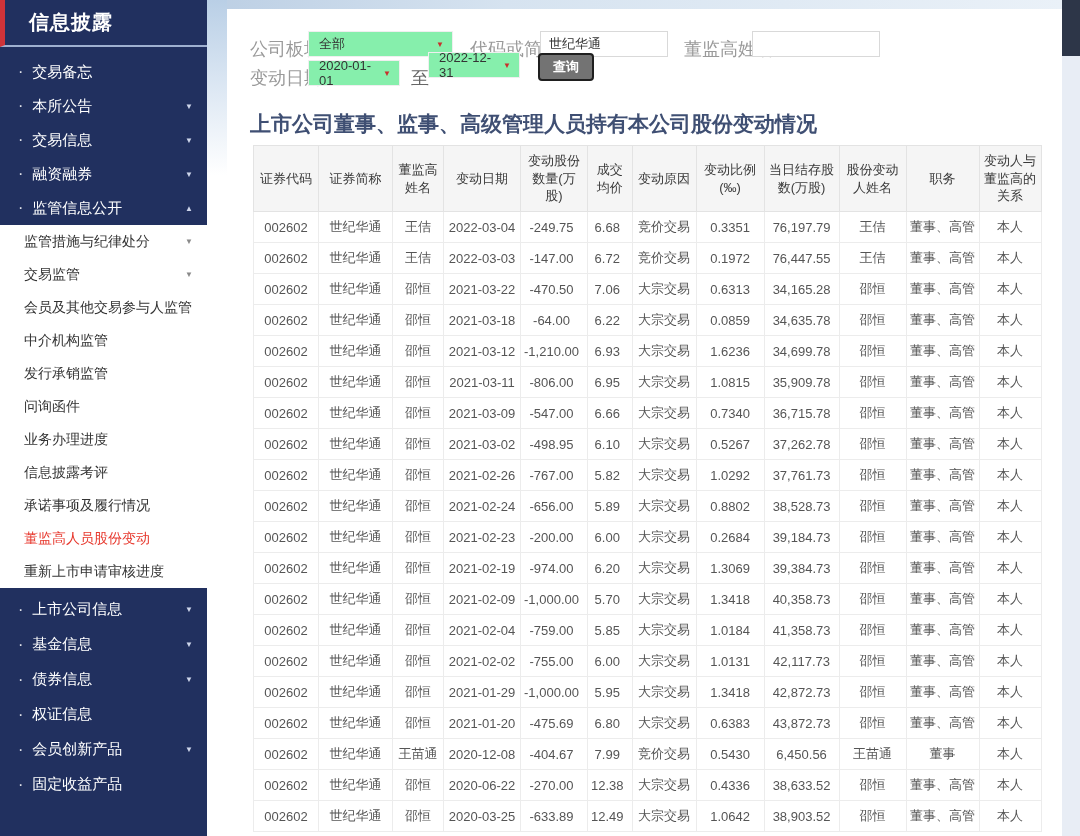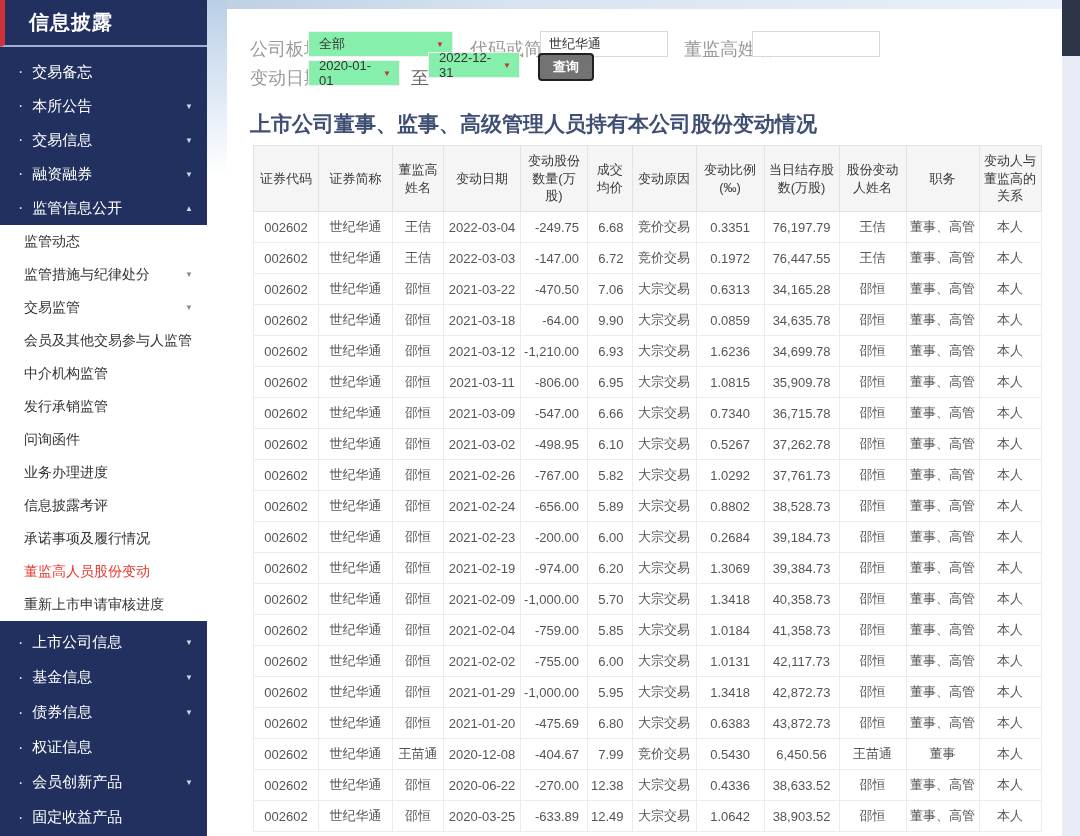--- a/index.html
+++ b/index.html
@@ -50,21 +50,21 @@
   #main-title { position:absolute; left:250px; top:110px; font-size:21px; font-weight:bold; color:#3f4f73; }
 
   
   #table-wrap { position:absolute; left:253px; top:145px; }
   table { border-collapse:collapse; table-layout:fixed; }
   th { background:#f5f5f5; color:#3a3a3a; font-size:13px; font-weight:normal; height:66px;
     border:1px solid #e3e3e3; text-align:center; vertical-align:middle; line-height:1.35;
     padding:2px 3px; word-break:break-all; }
   td { height:31px; border:1px solid #ececec; font-size:13px; color:#555; text-align:center;
     vertical-align:middle; padding:2px 3px; white-space:nowrap; overflow:hidden; }
-  td.num { text-align:right; padding-right:8px; }
+  td.num { text-align:center; padding-right:8px; }
 </style>
 </head>
 <body>
 
 <div id="page">
 
   <div id="top-band"></div>
   <div id="side-gap"></div>
   <div id="right-strip"></div>
   <div id="right-strip-top"></div>
@@ -93,23 +93,20 @@
           <span>融资融券</span>
           <span class="caret">▼</span>
         </div>
         <div class="menu-item">
           <span class="bullet">·</span>
           <span>监管信息公开</span>
           <span class="caret">▲</span>
         </div>
       </div>
     <div id="submenu" class="menu-sec">
-        <div class="sub-item">
-          <span>监管动态</span>
-        </div>
         <div class="sub-item">
           <span>监管措施与纪律处分</span>
           <span class="caret">▼</span>
         </div>
         <div class="sub-item">
           <span>交易监管</span>
           <span class="caret">▼</span>
         </div>
         <div class="sub-item">
           <span>会员及其他交易参与人监管</span>
@@ -269,21 +266,21 @@
             <td>邵恒</td>
             <td>董事、高管</td>
             <td>本人</td>
           </tr>
           <tr>
             <td>002602</td>
             <td>世纪华通</td>
             <td>邵恒</td>
             <td>2021-03-18</td>
             <td class="num">-64.00</td>
-            <td class="num">9.90</td>
+            <td class="num">6.22</td>
             <td>大宗交易</td>
             <td>0.0859</td>
             <td>34,635.78</td>
             <td>邵恒</td>
             <td>董事、高管</td>
             <td>本人</td>
           </tr>
           <tr>
             <td>002602</td>
             <td>世纪华通</td>

